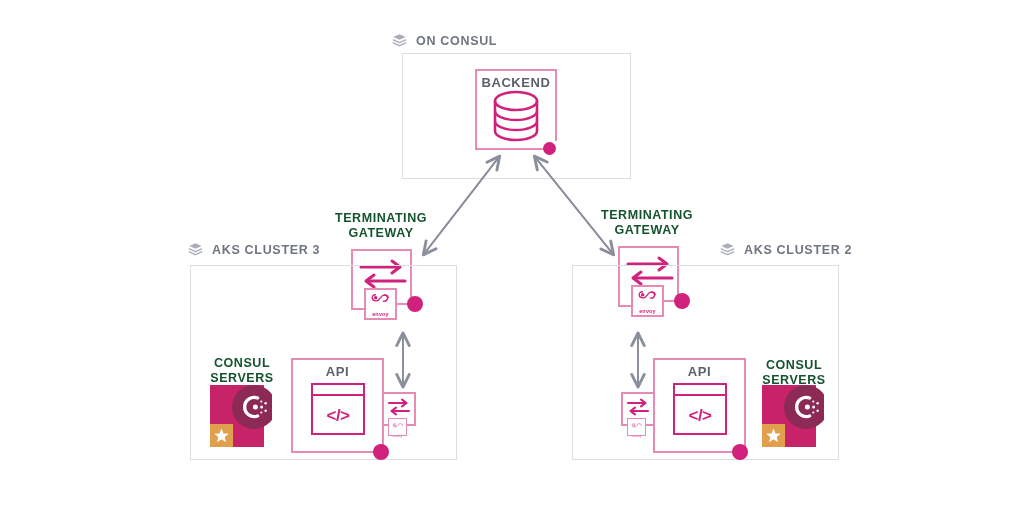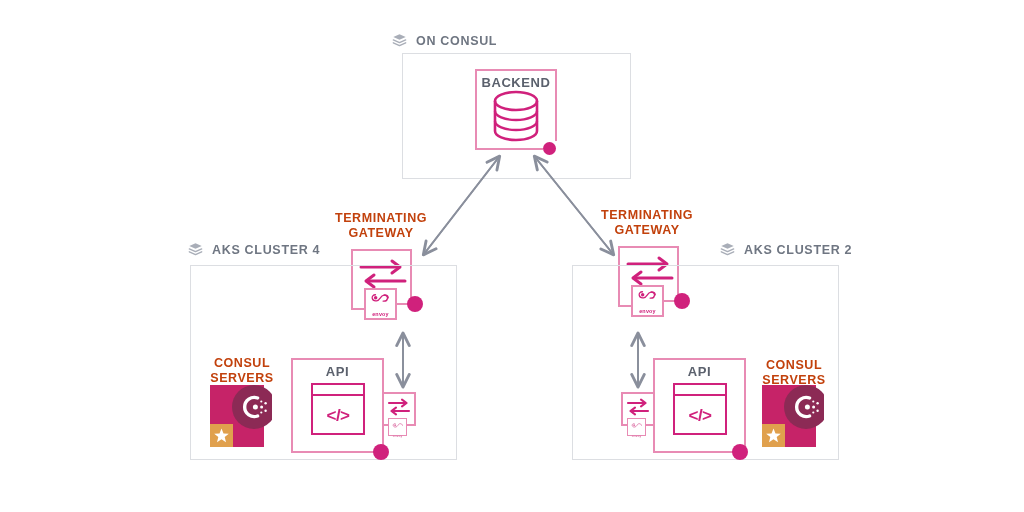--- a/index.html
+++ b/index.html
@@ -44,21 +44,21 @@
   .magenta-box{
     position:absolute;
     border:2px solid #d0217c;
     box-sizing:border-box;
     background:transparent;
   }
 
   
   .node-title{
     position:absolute;
-    color:#c2410c;
+    color:#14532d;
     font-size:12.5px;font-weight:bold;letter-spacing:.045em;
     text-align:center;white-space:nowrap;line-height:1.18;
   }
   .node-title.two-line{white-space:normal;}
 
   
   .dot{
     position:absolute;
     border-radius:50%;
     background:#d0217c;
@@ -201,21 +201,21 @@
 
   
   <div class="zone-header" style="left:188px;top:242px;">
     <span>
       <svg class="layers-icon" width="15" height="15" viewBox="0 0 16 16">
         <path d="M8 1.4 L14.6 4.3 L8 7.2 L1.4 4.3 Z" fill="#a9aeb8"></path>
         <path d="M1.4 7.4 L8 10.3 L14.6 7.4" fill="none" stroke="#a9aeb8" stroke-width="1.5" stroke-linejoin="round" stroke-linecap="round"></path>
         <path d="M1.4 10.5 L8 13.4 L14.6 10.5" fill="none" stroke="#a9aeb8" stroke-width="1.5" stroke-linejoin="round" stroke-linecap="round"></path>
       </svg>
     </span>
-    <span>AKS CLUSTER 4</span>
+    <span>AKS CLUSTER 3</span>
   </div>
 
   <div class="zone-box" style="left:190px;top:265px;width:267px;height:195px;"></div>
 
   
   <div class="node-title two-line" style="left:196px;top:356px;width:92px;">
     <span>CONSUL</span><br>
     <span>SERVERS</span>
   </div>
 

